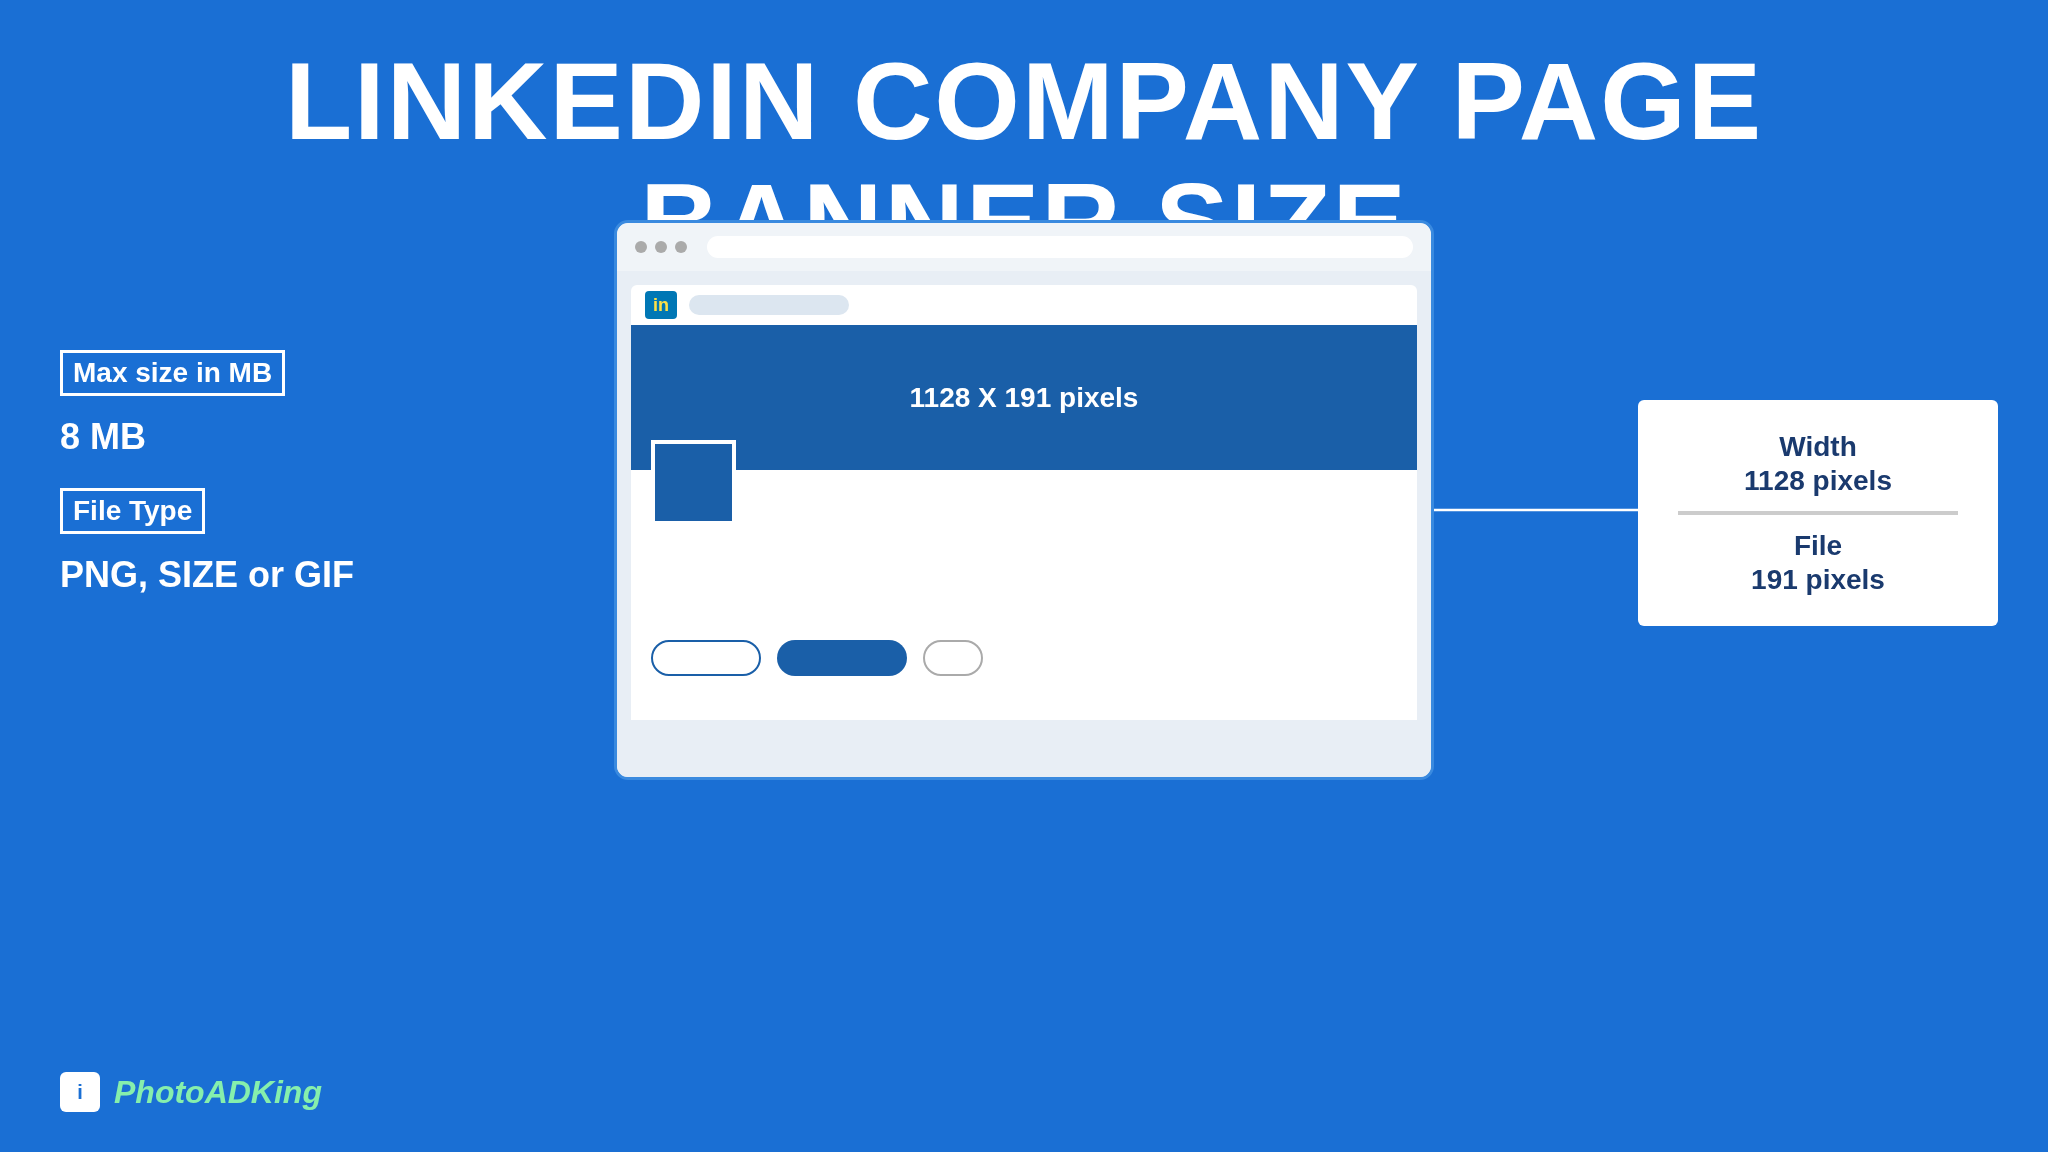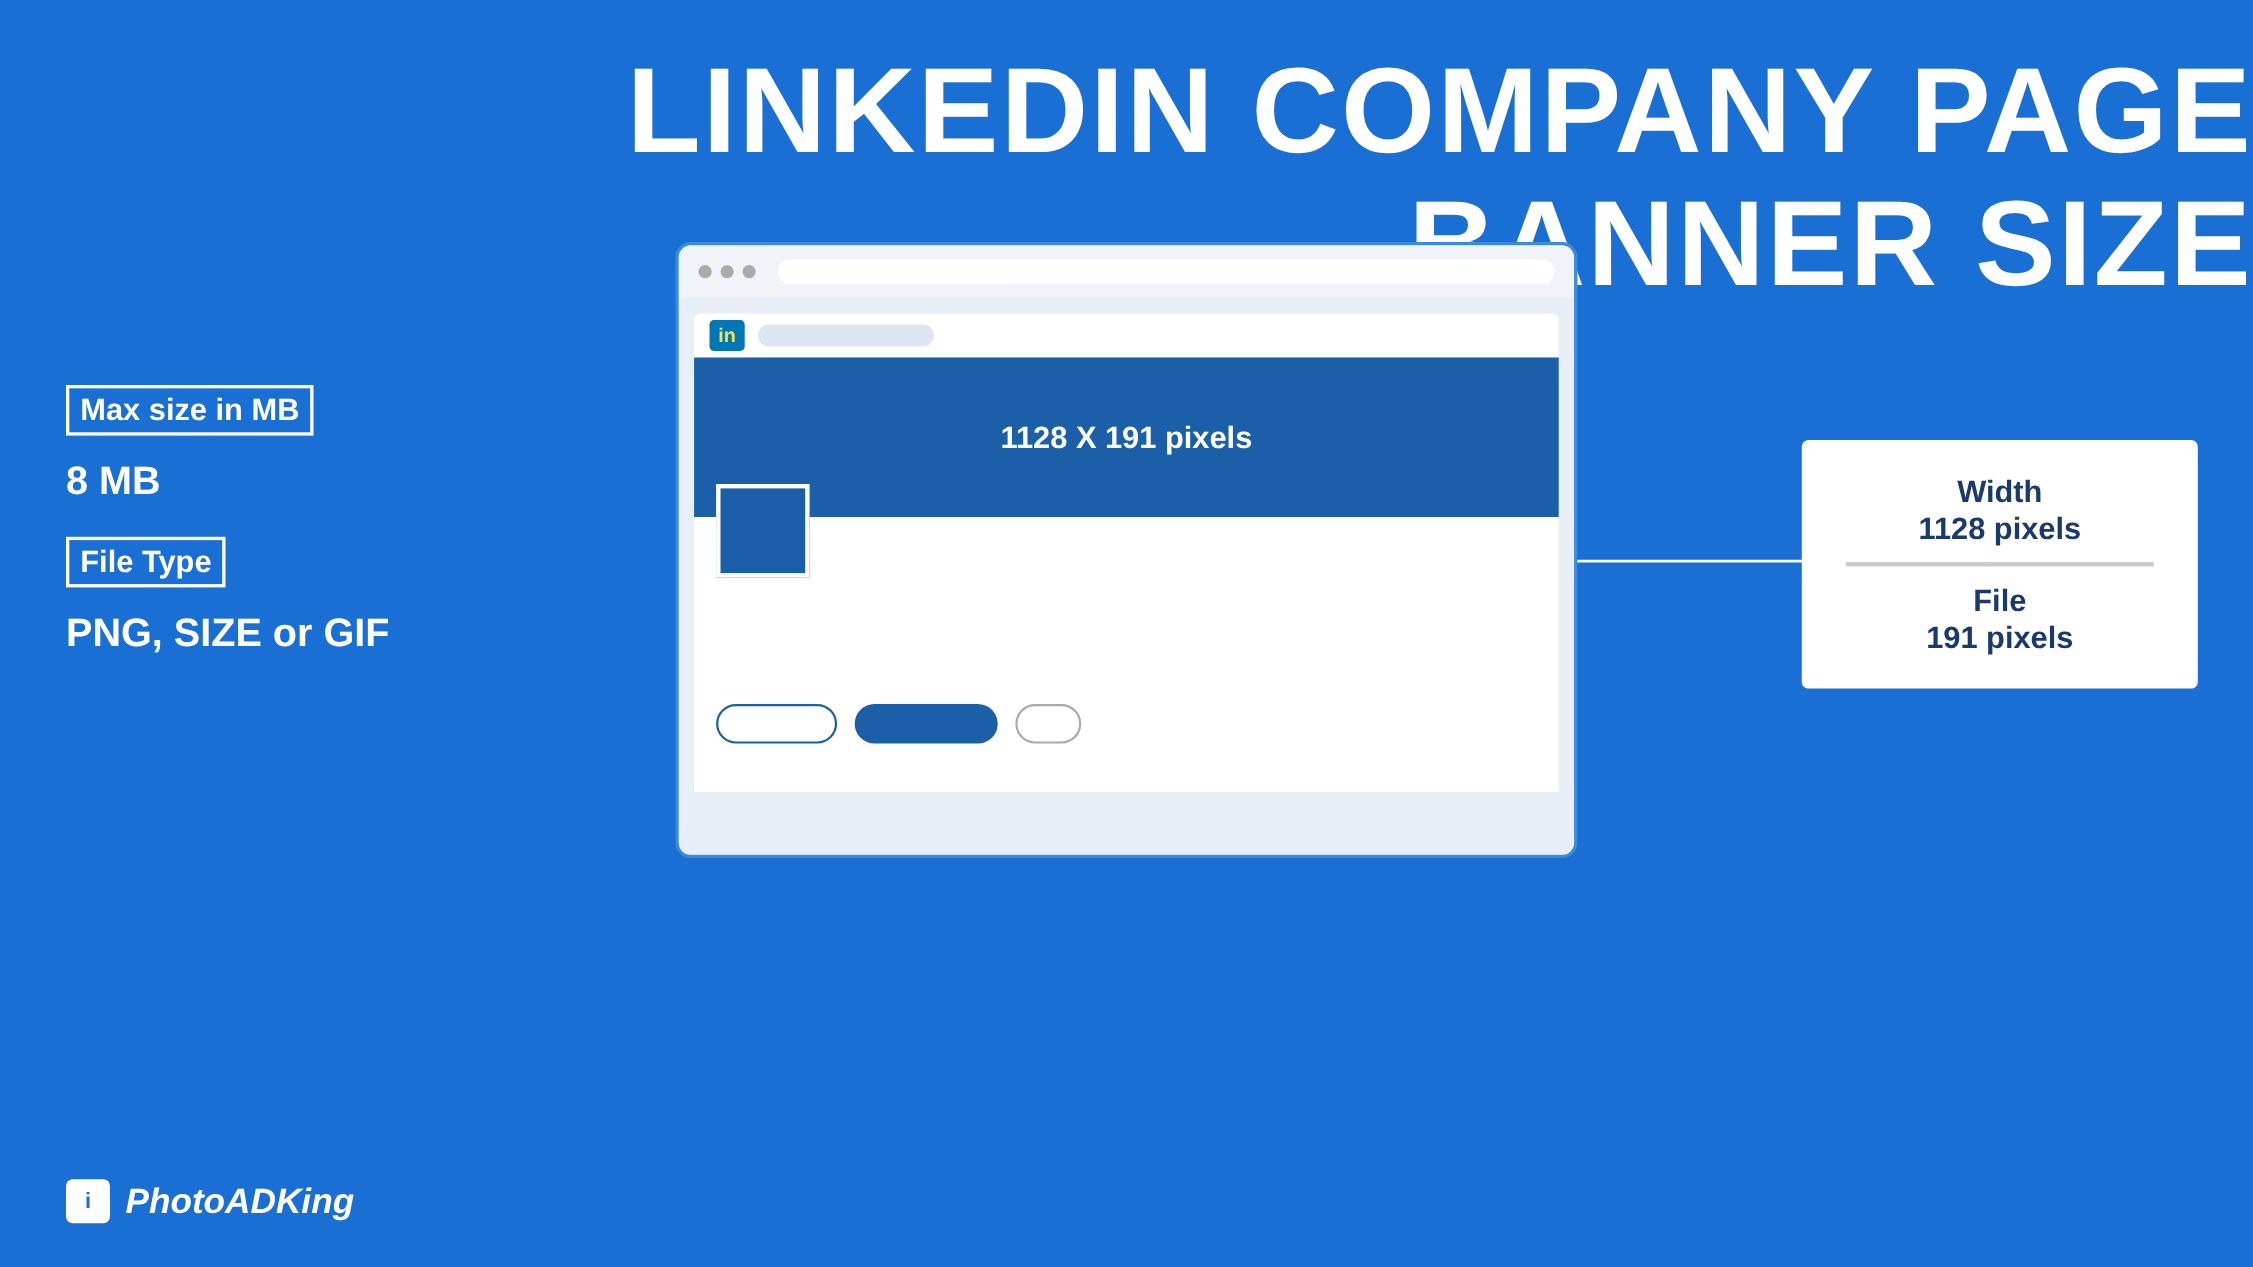--- a/index.html
+++ b/index.html
@@ -8,21 +8,21 @@
       width: 2048px;
       height: 1152px;
       background-color: #1a6fd4;
       font-family: 'Arial Black', 'Arial', sans-serif;
       overflow: hidden;
       position: relative;
     }
 
     
     .main-title {
-      text-align: right;
+      text-align: center;
       color: #ffffff;
       font-weight: 900;
       font-size: 110px;
       line-height: 1.1;
       padding-top: 40px;
       letter-spacing: 2px;
       text-transform: uppercase;
     }
 
     
@@ -244,21 +244,21 @@
       align-items: center;
       justify-content: center;
       font-weight: 900;
       font-size: 20px;
       color: #1a6fd4;
     }
 
     .brand-name {
       font-size: 32px;
       font-weight: 700;
-      color: #ffffff;
+      color: #86efac;
     }
 
     .brand-name span {
       font-style: italic;
     }
 
     
     .connector-svg {
       position: absolute;
       top: 0;

